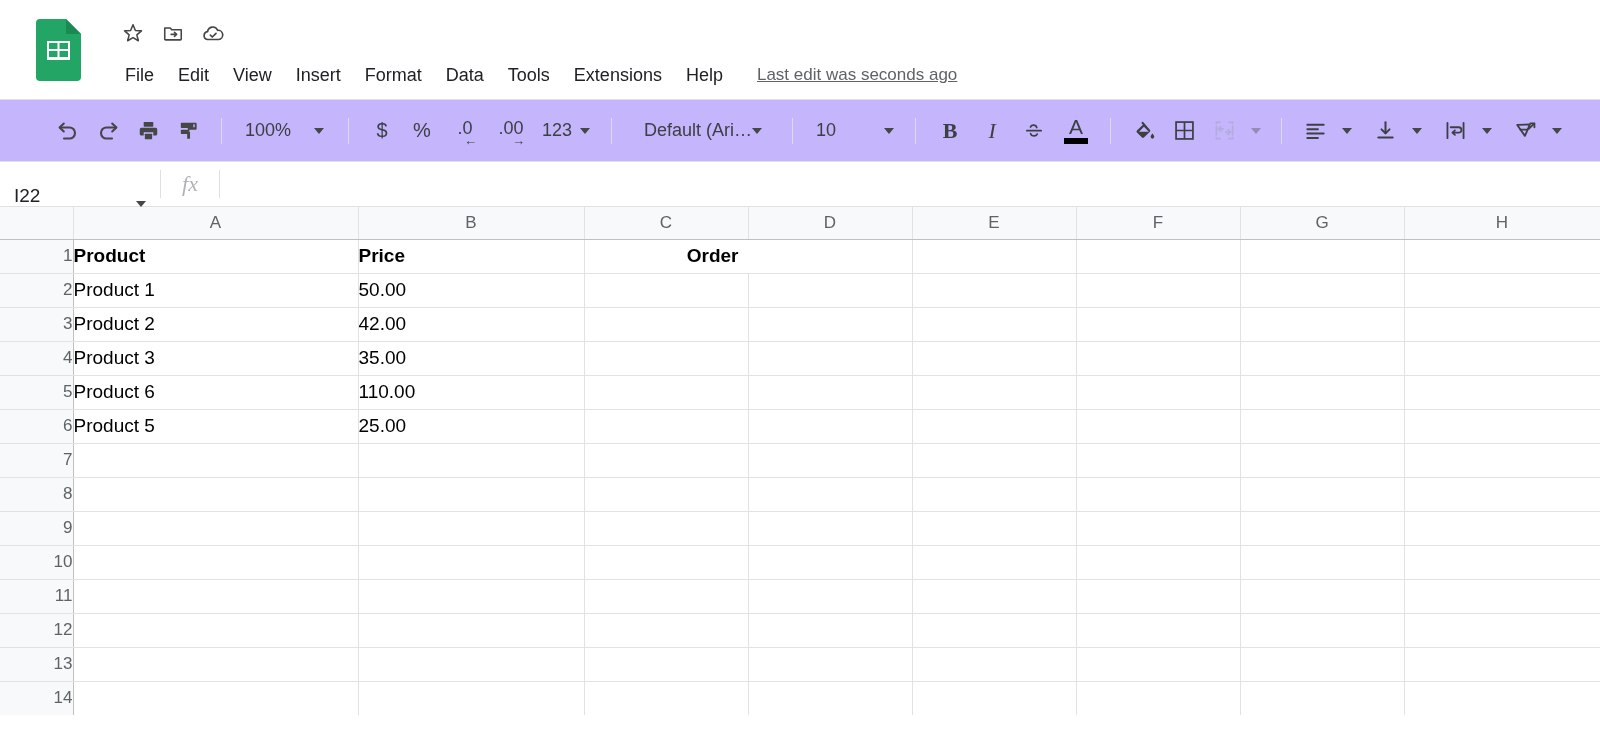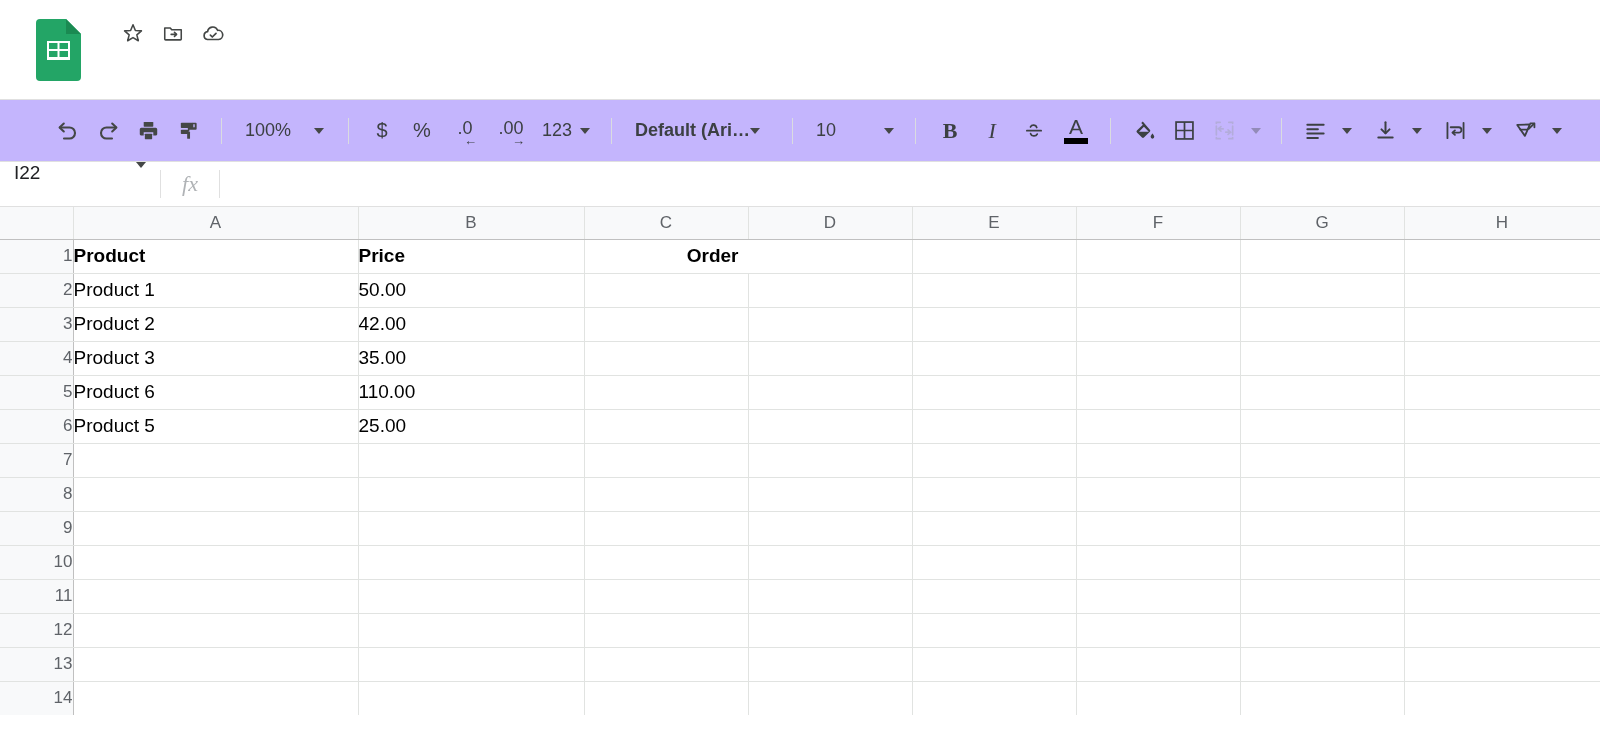--- a/index.html
+++ b/index.html
@@ -130,23 +130,23 @@
   .tb-caret-btn.disabled { opacity: .38; }
 
   .zoom-box {
     display: flex; align-items: center;
     height: 40px; border-radius: 4px; cursor: pointer;
     padding: 0 4px 0 10px; flex: none;
   }
   .zoom-box .lbl { font-size: 18px; color: #3c4043; min-width: 62px; }
 
   .font-box {
-    display: flex; align-items: center; justify-content: flex-start;
+    display: flex; align-items: center; justify-content: center;
     width: 154px; height: 40px;
-    border-radius: 4px; cursor: pointer; padding: 0 8px 0 10px; flex: none; font-weight: bold;
+    border-radius: 4px; cursor: pointer; padding: 0 8px 0 10px; flex: none;
   }
   .font-box .lbl { font-size: 18px; color: #3c4043; white-space: nowrap; overflow: hidden; }
 
   .size-box {
     display: flex; align-items: center; justify-content: space-between;
     width: 96px; height: 40px;
     border-radius: 4px; cursor: pointer; padding: 0 8px 0 10px; flex: none;
   }
   .size-box .lbl { font-size: 18px; color: #3c4043; }
 
@@ -185,21 +185,21 @@
 
   
   .formula-bar {
     height: 45px;
     display: flex; align-items: center;
     background: #ffffff;
     border-bottom: 1px solid #e0e0e0;
   }
   .namebox {
     width: 160px; height: 45px;
-    display: flex; align-items: flex-start; justify-content: space-between;
+    display: flex; align-items: flex-end; justify-content: space-between;
     padding: 0 14px 0 14px;
     cursor: pointer;
     flex: none;
   }
   .namebox .val { font-size: 19px; color: #202124; }
   .fbar-sep { width: 1px; height: 28px; background: #e0e0e0; flex: none; }
   .fx {
     width: 58px; height: 45px;
     display: flex; align-items: center; justify-content: center;
     font-family: "Liberation Serif", serif;
@@ -323,20 +323,32 @@
     </div>
 
     <div class="title-icon">
       <svg width="24" height="24" viewBox="0 0 24 24" fill="none" stroke="#444746" stroke-width="1.7" stroke-linejoin="round" stroke-linecap="round">
         <path d="M6.4 18.5 A4 4 0 0 1 6.6 10.6 A5.2 5.2 0 0 1 16.6 9.3 A3.9 3.9 0 0 1 17.6 18.5 Z"></path>
         <path d="M9.4 14.2 L11.3 16 L15 12.3"></path>
       </svg>
     </div>
   </div>
 
+  <div class="menu-row">
+    <div class="menu-item">File</div>
+    <div class="menu-item">Edit</div>
+    <div class="menu-item">View</div>
+    <div class="menu-item">Insert</div>
+    <div class="menu-item">Format</div>
+    <div class="menu-item">Data</div>
+    <div class="menu-item">Tools</div>
+    <div class="menu-item">Extensions</div>
+    <div class="menu-item">Help</div>
+    <div class="last-edit">Last edit was seconds ago</div>
+  </div>
 </div>
 
 <div class="toolbar">
 
   <div class="tb-btn">
     <svg width="24" height="24" viewBox="0 0 24 24" fill="none" stroke="#444746" stroke-width="2.1" stroke-linecap="round" stroke-linejoin="round">
       <path d="M4 8.5 h9.5 a5.5 5.5 0 0 1 0 11 H8"></path>
       <polyline points="7.8,4.5 3.6,8.5 7.8,12.5"></polyline>
     </svg>
   </div>

